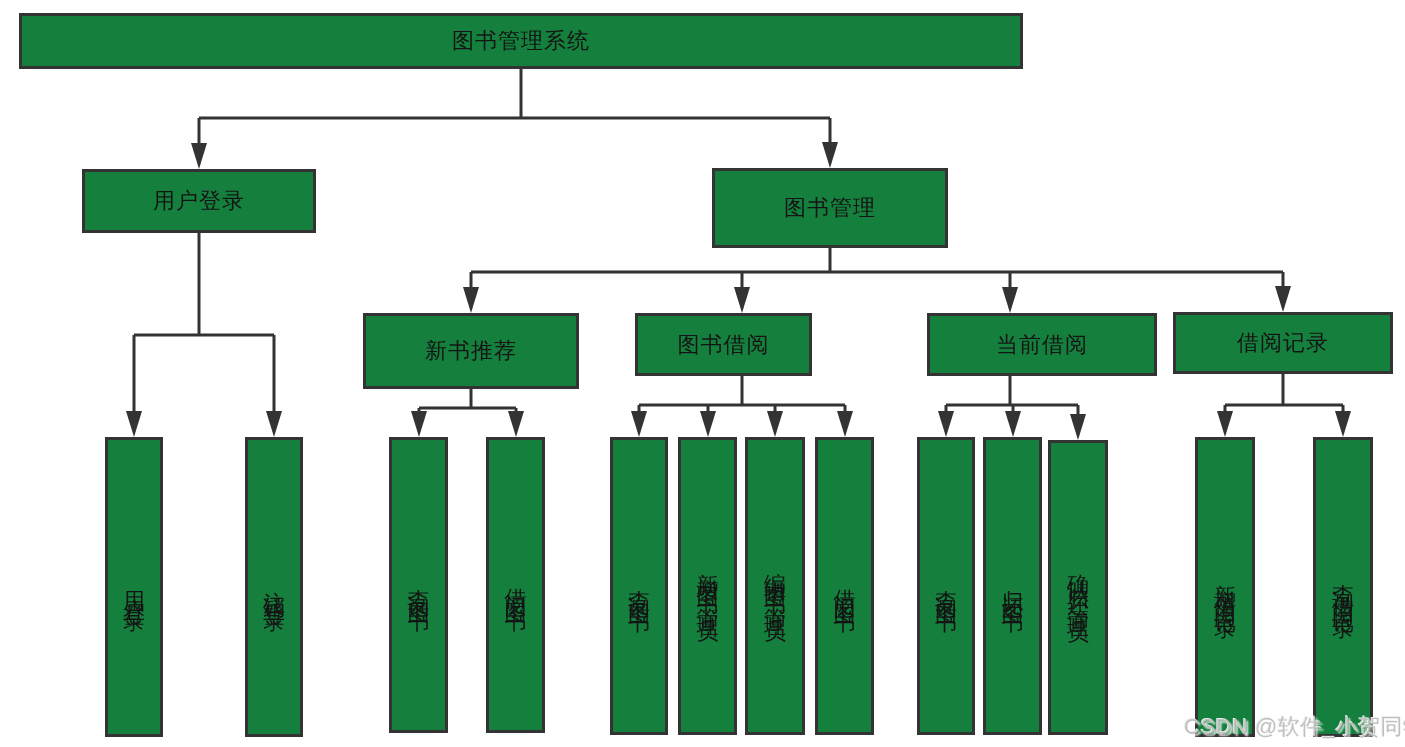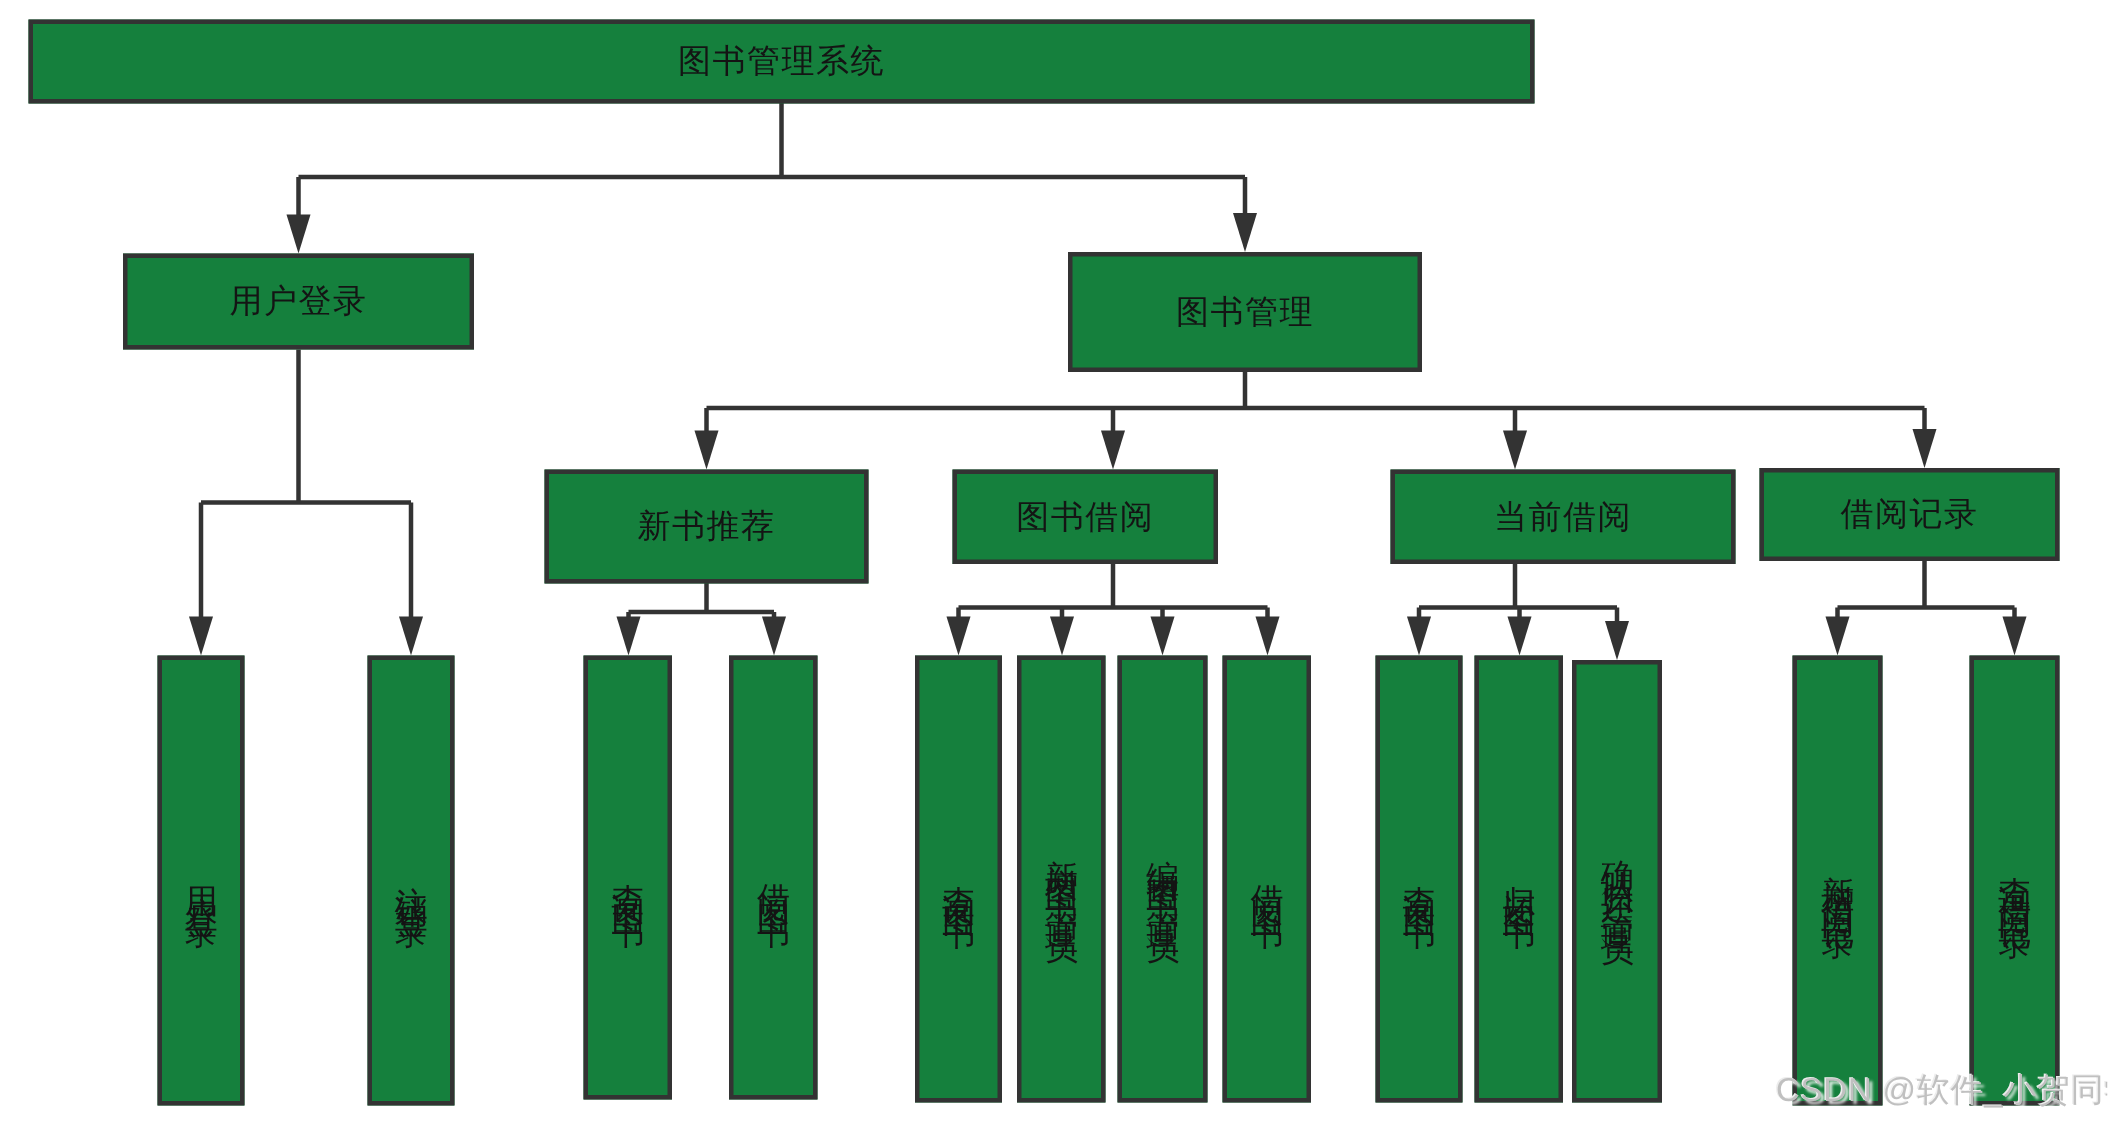--- a/index.html
+++ b/index.html
@@ -104,21 +104,21 @@
 
   <div class="node" style="left:363px; top:313px; width:216px; height:76px;">
     <span class="lbl">新书推荐</span>
   </div>
   <div class="node" style="left:635px; top:313px; width:177px; height:63px;">
     <span class="lbl">图书借阅</span>
   </div>
   <div class="node" style="left:903px; top:313px; width:230px; height:63px;margin-left:24px;">
     <span class="lbl">当前借阅</span>
   </div>
-  <div class="node" style="left:1173px; top:312px; width:200px; height:62px;">
+  <div class="node" style="left:1173px; top:312px; width:220px; height:62px;">
     <span class="lbl">借阅记录</span>
   </div>
 
   <div class="node vnode" style="left:105px; top:437px; width:58px; height:300px;">
     <span class="lbl">用户登录</span>
   </div>
   <div class="node vnode" style="left:245px; top:437px; width:58px; height:300px;">
     <span class="lbl">注销登录</span>
   </div>
 

